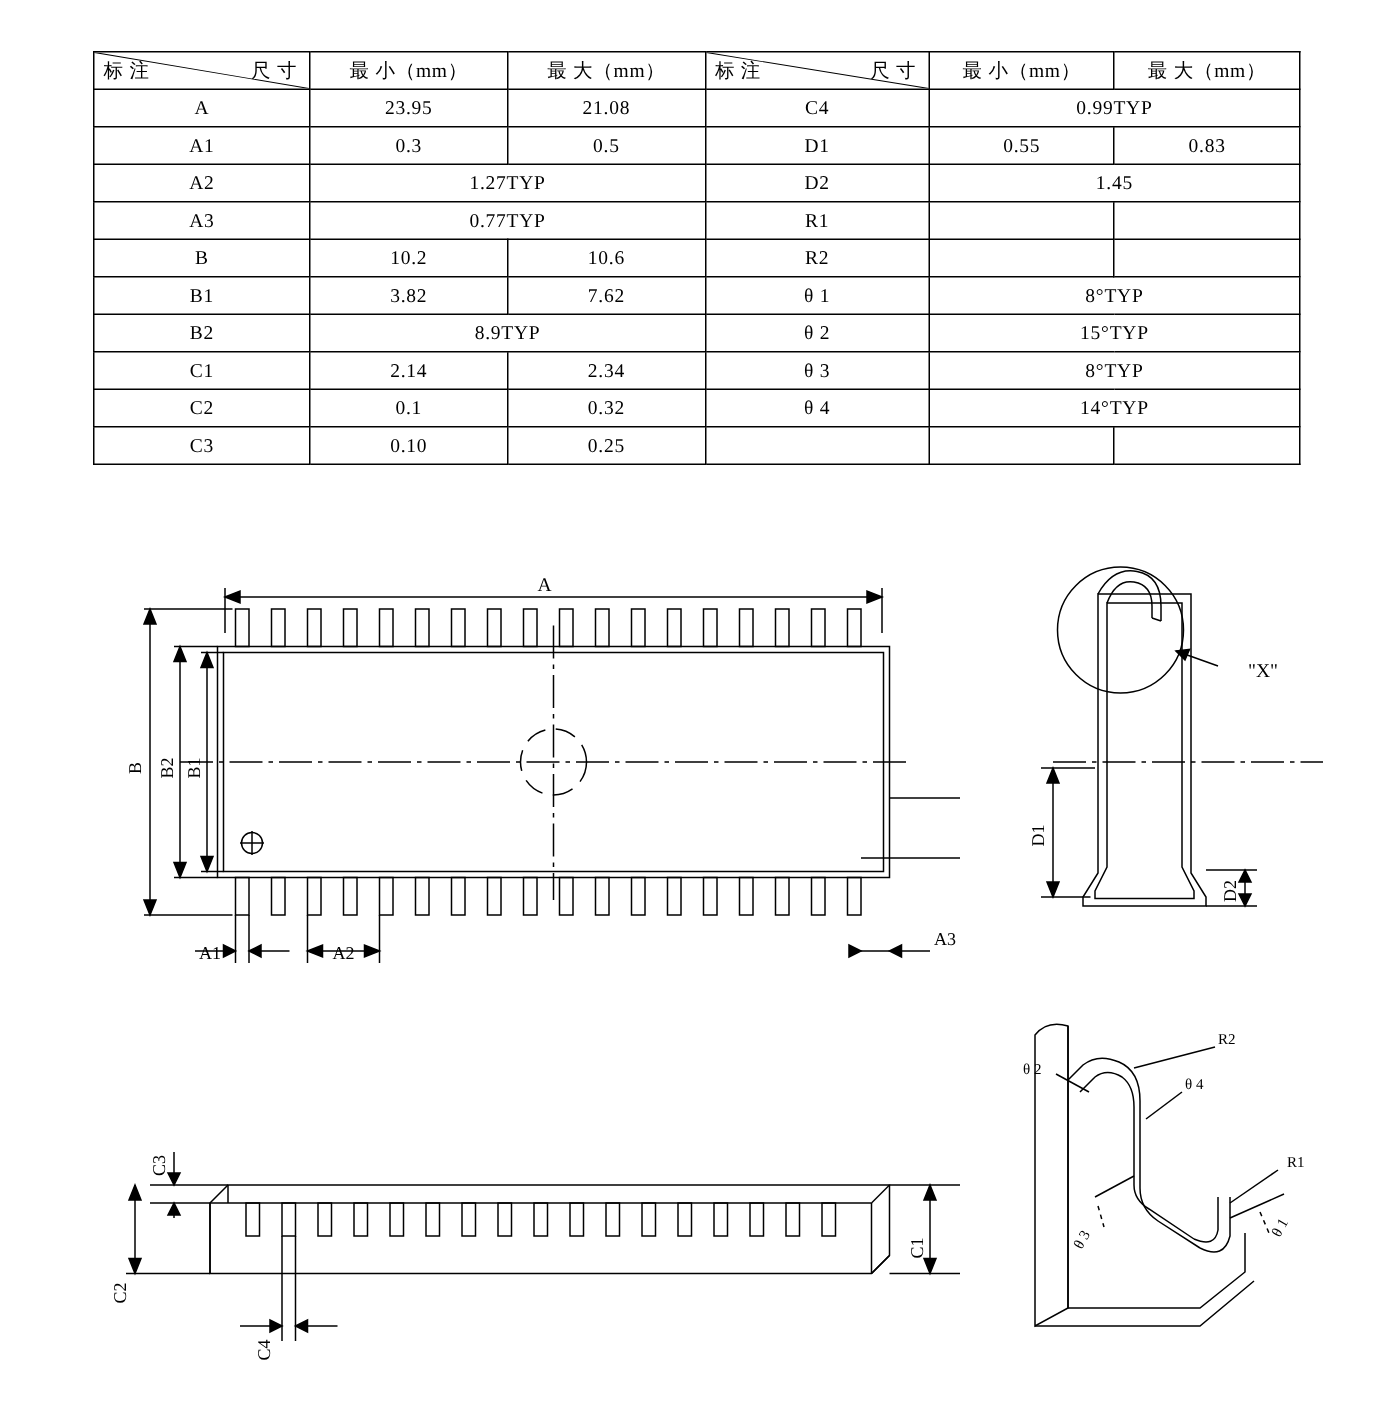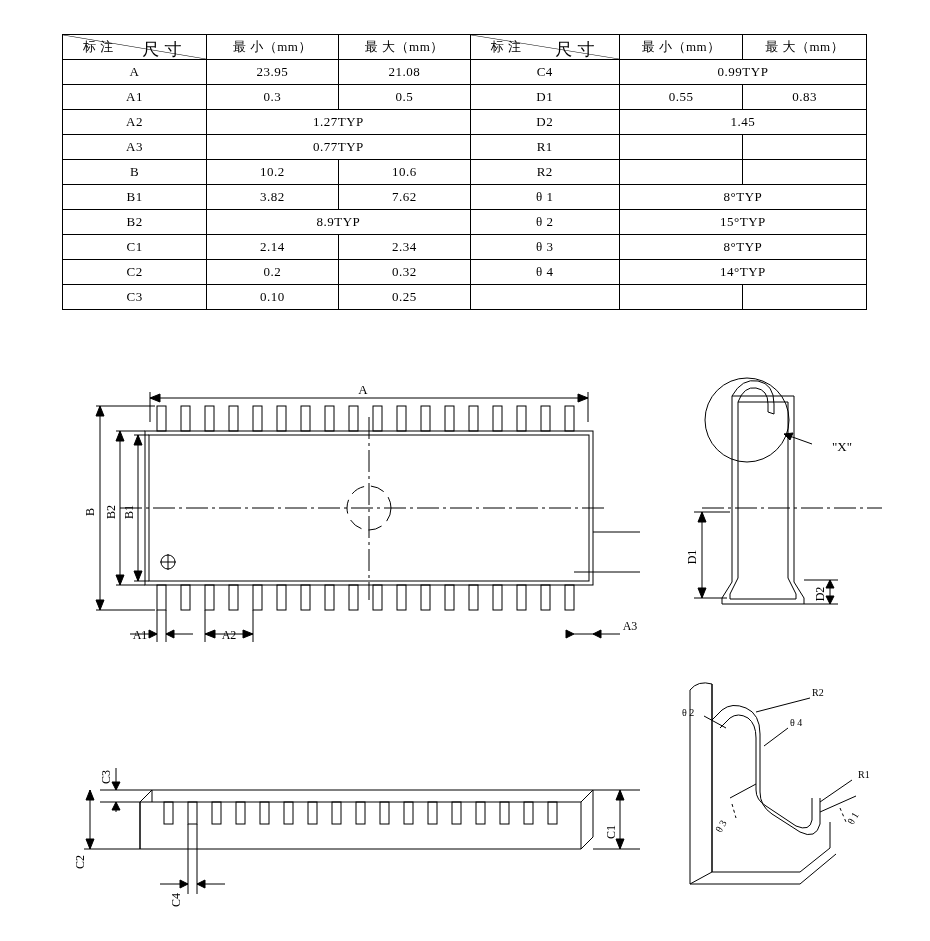--- a/index.html
+++ b/index.html
@@ -43,30 +43,30 @@
     height: 45px;
     padding: 0;
   }
   td.corner .slash {
     position: absolute;
     left: 0; top: 0; right: 0; bottom: 0;
   }
   td.corner .slash svg { display:block; width:100%; height:100%; }
   td.corner .tl {
     position: absolute;
-    left: 20px;
+    left: 6px;
     bottom: 3px;
     font-size: 13px;
     margin-top: 32px;
   }
   td.corner .br {
     position: absolute;
-    right: 24px;
+    right: 8px;
     top: 3px;
-    font-size: 17px;
+    font-size: 13px;
   }
   .colA { width: 140px; }
   .colB { width: 128px; }
   .colC { width: 128px; }
   .colD { width: 145px; }
   .colE { width: 120px; }
   .colF { width: 120px; }
 
   
   .draw {
@@ -179,21 +179,21 @@
       <tr>
         <td>C1</td>
         <td>2.14</td>
         <td>2.34</td>
         <td>θ 3</td>
         <td colspan="2">8°TYP</td>
       </tr>
 
       <tr>
         <td>C2</td>
-        <td>0.2</td>
+        <td>0.1</td>
         <td>0.32</td>
         <td>θ 4</td>
         <td colspan="2">14°TYP</td>
       </tr>
 
       <tr>
         <td>C3</td>
         <td>0.10</td>
         <td>0.25</td>
         <td></td>

